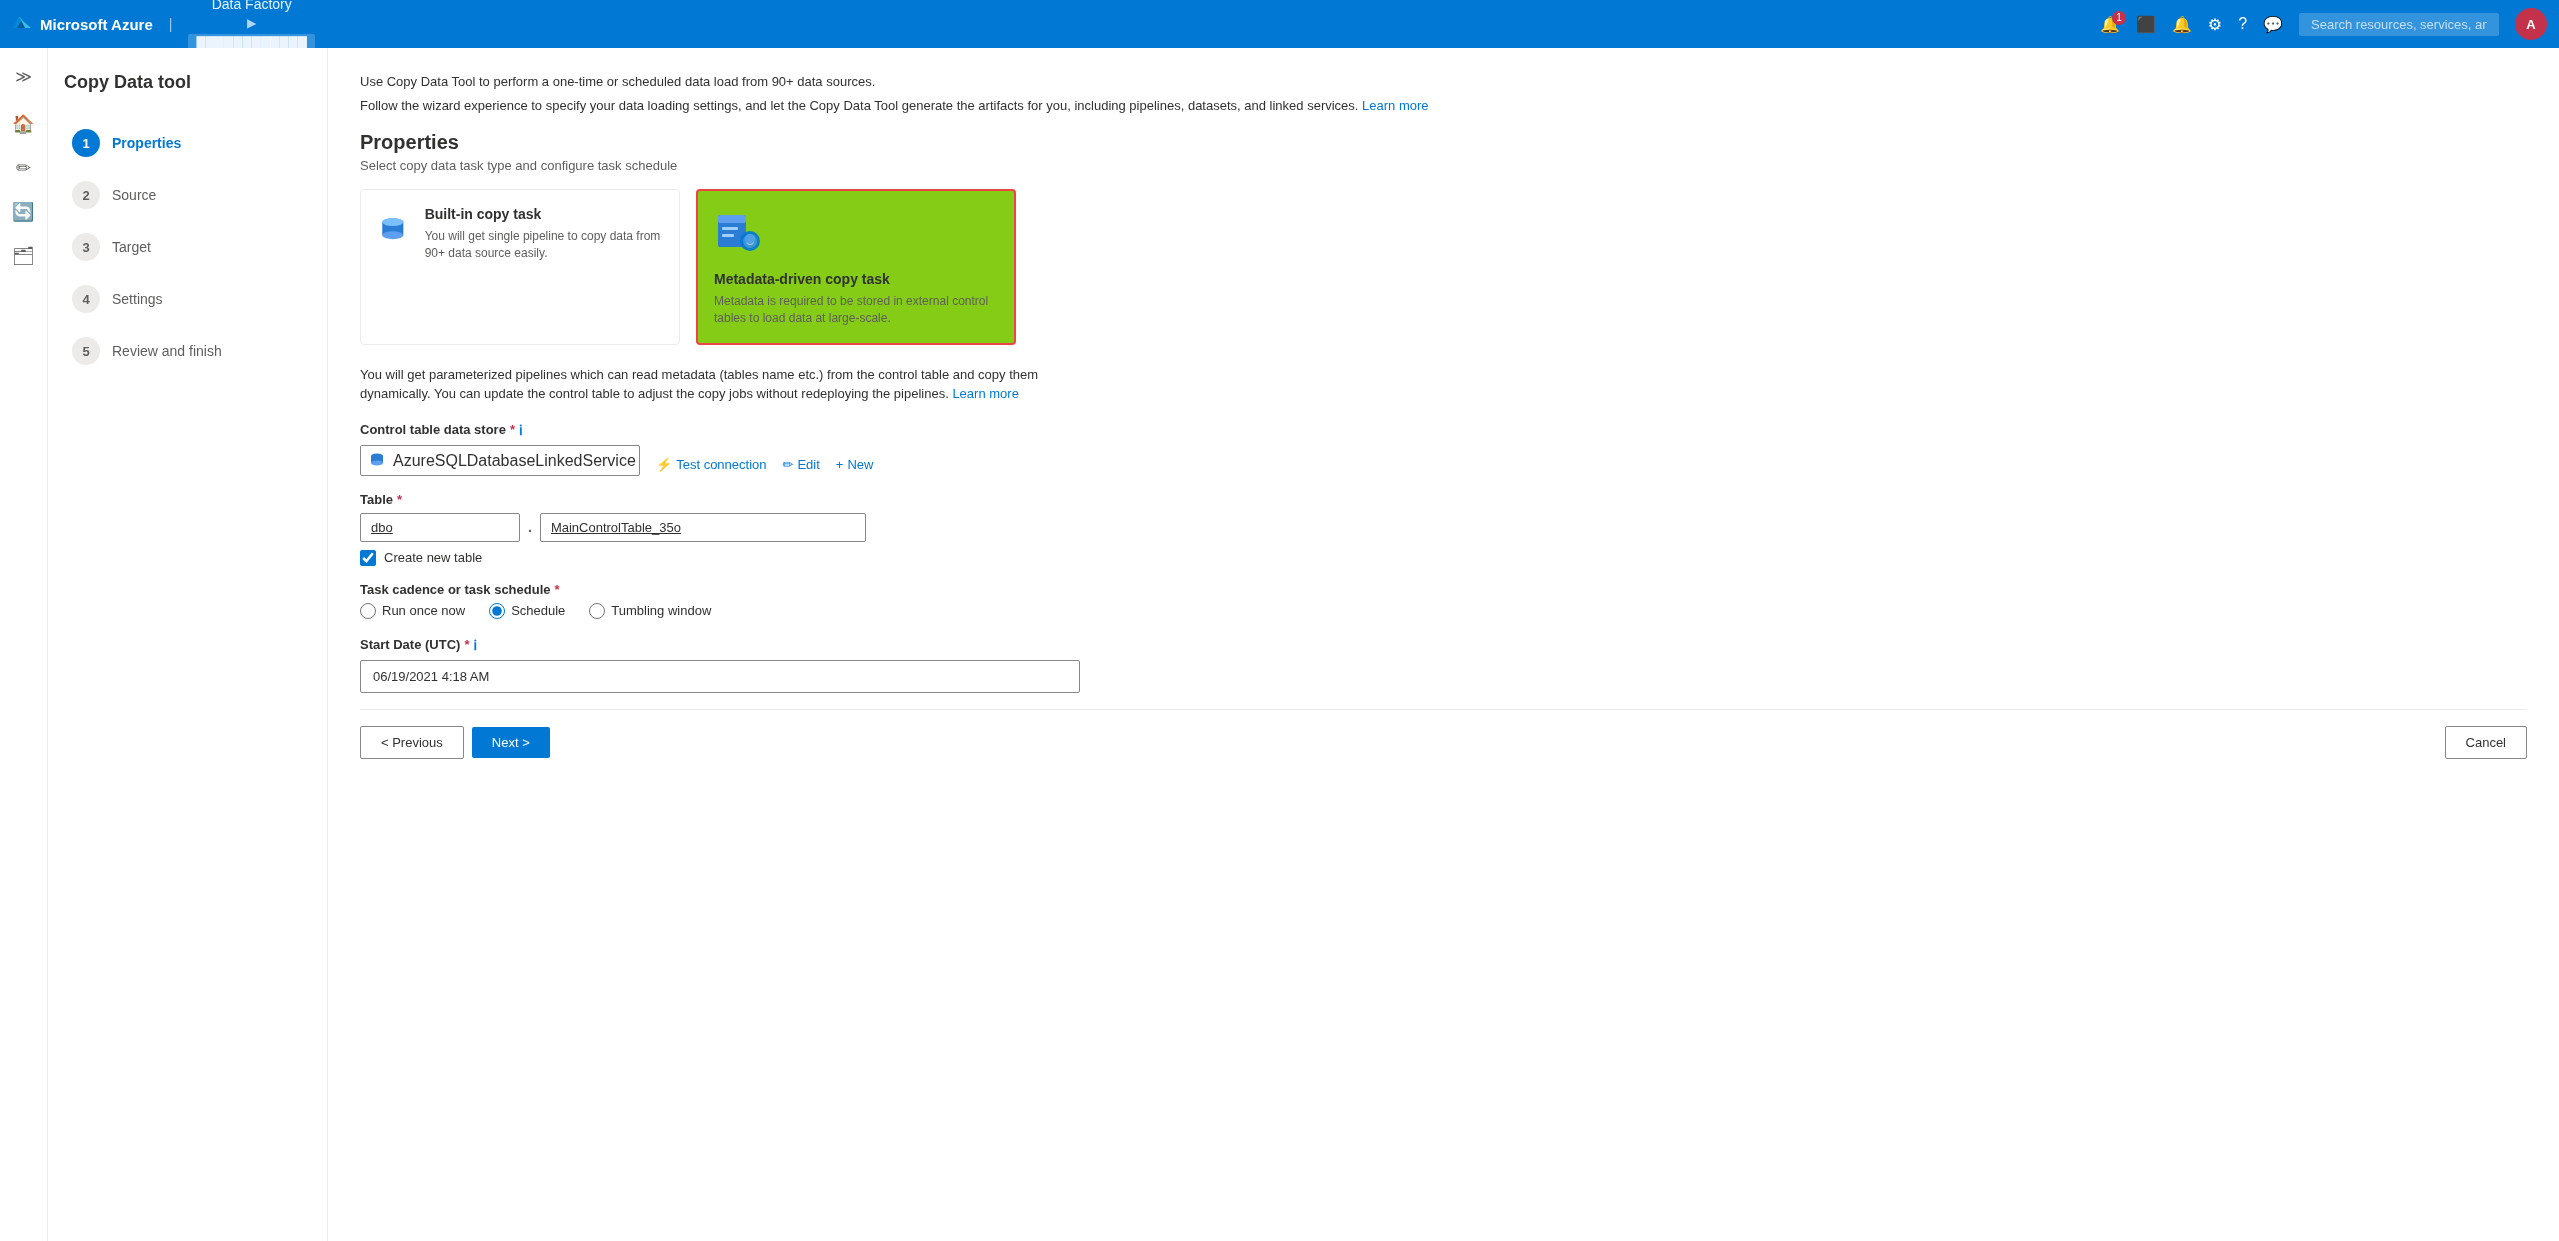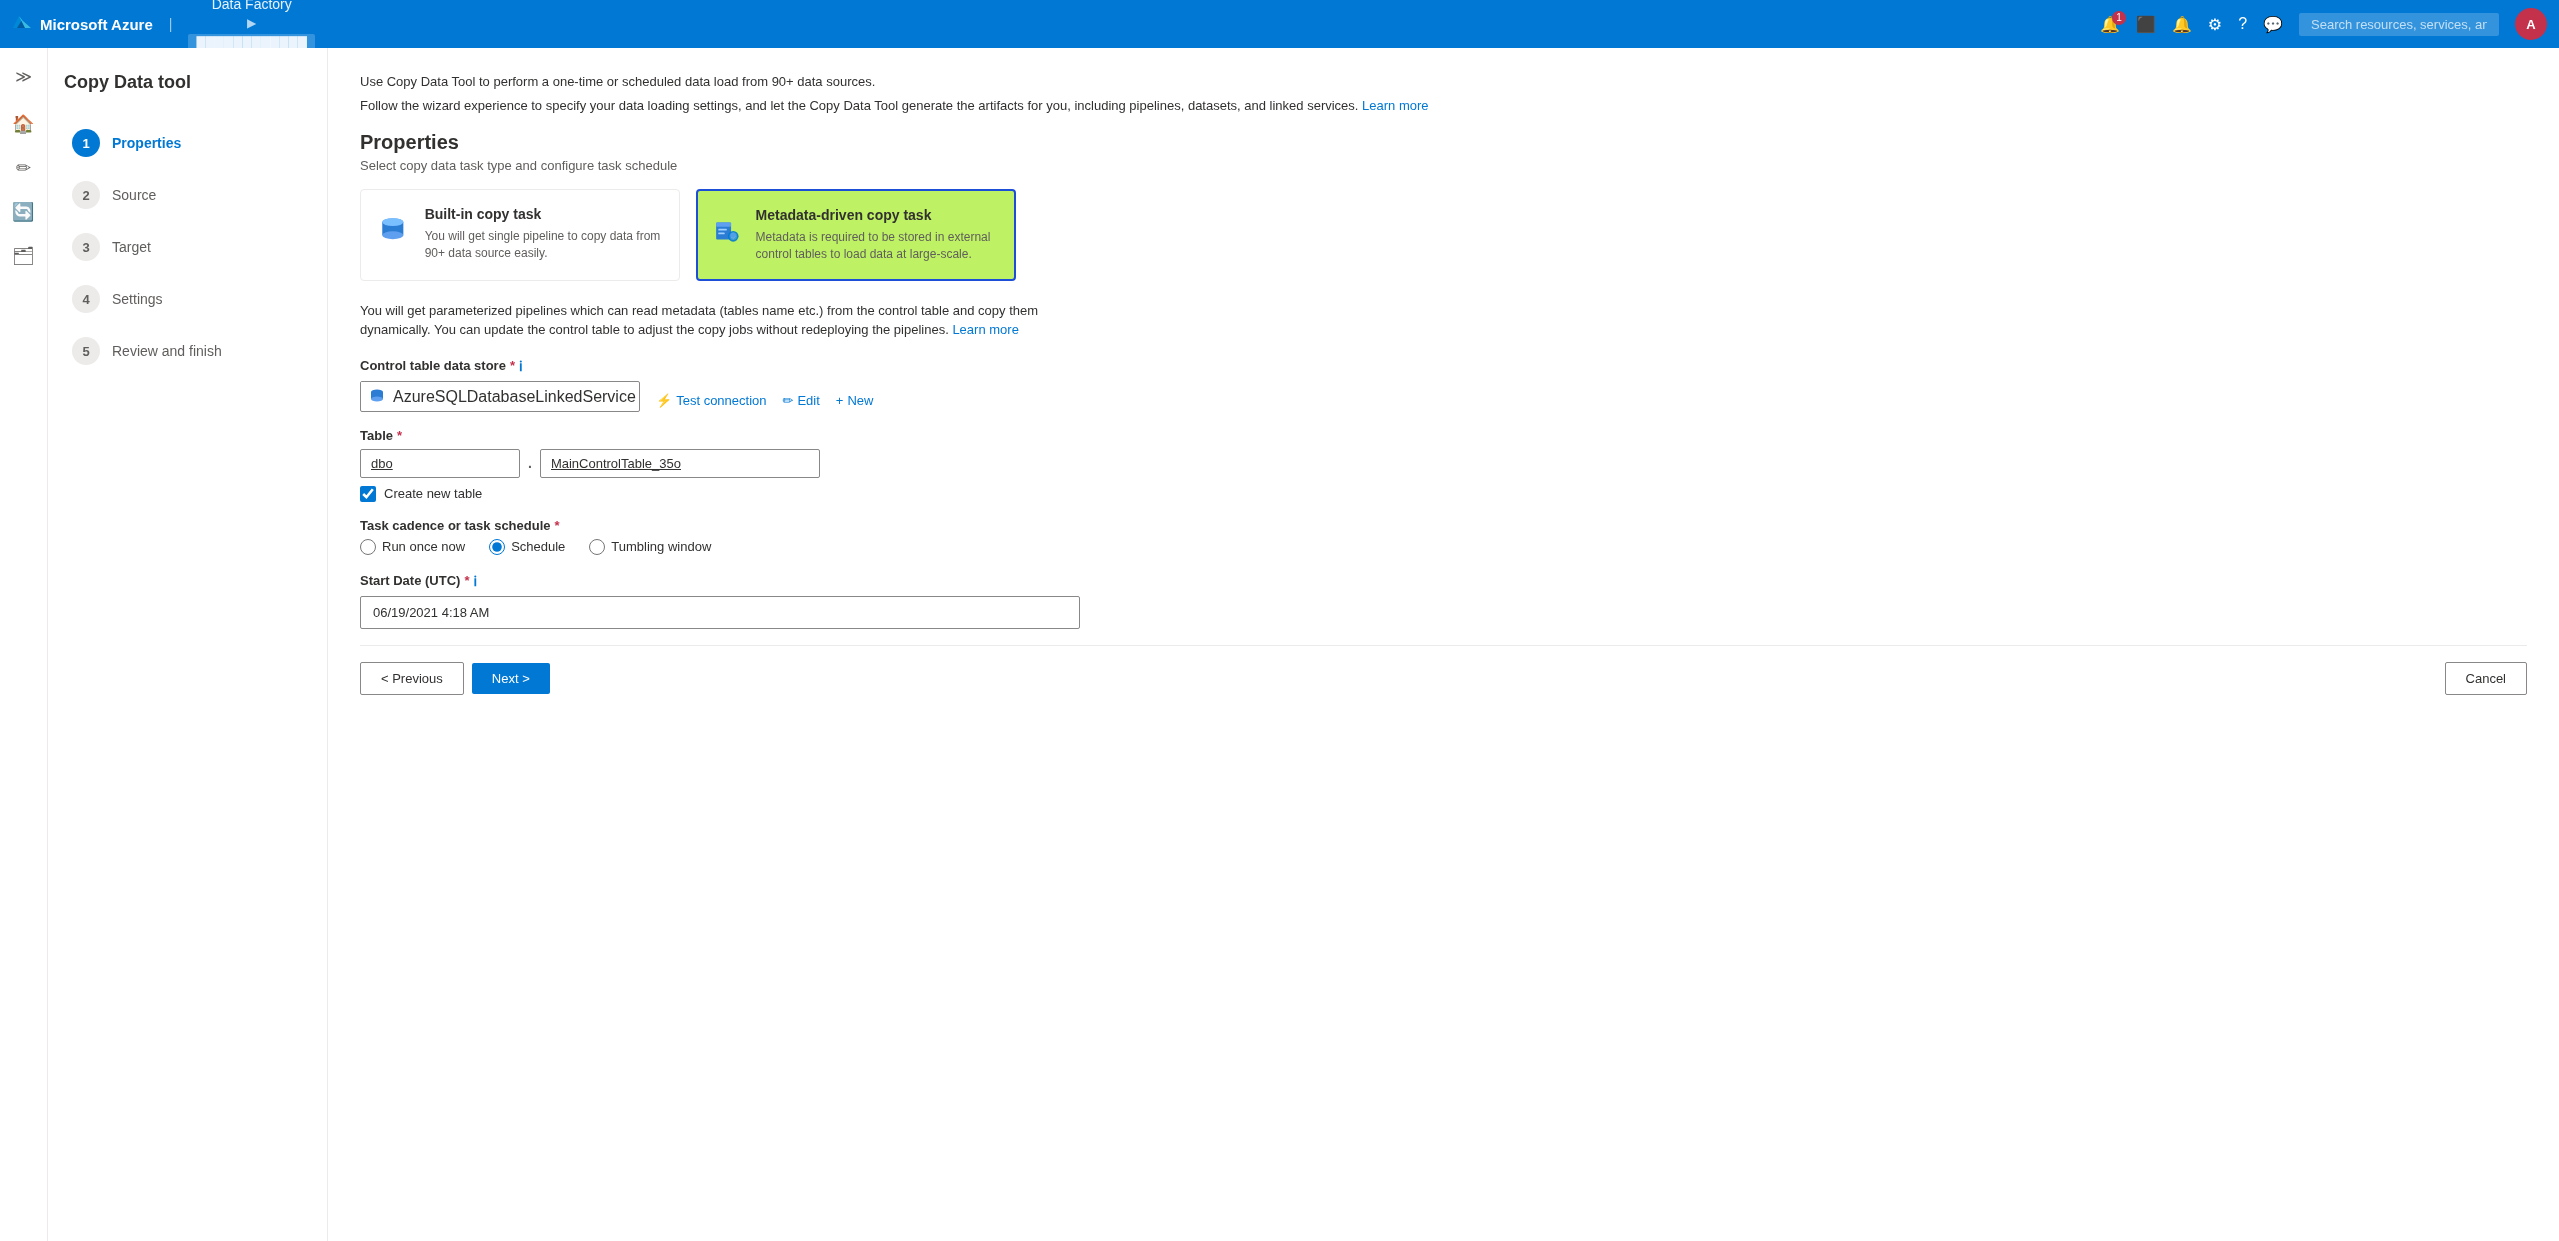--- a/index.html
+++ b/index.html
@@ -232,22 +232,23 @@
       border-radius: 4px;
       padding: 16px;
       display: flex;
       gap: 16px;
       align-items: flex-start;
       cursor: pointer;
       width: 320px;
       background: white;
     }
     .task-card.selected {
-      border: 2px solid #1d4ed8;
-      background: #bef264;
+      border: 2px solid #ef4444;
+      background: #84cc16;
+      flex-direction: column;
     }
     .task-card-content {}
     .task-card-title {
       font-size: 14px;
       font-weight: 600;
       color: #323130;
       margin-bottom: 6px;
     }
     .task-card-desc {
       font-size: 12px;
@@ -315,21 +316,21 @@
       color: #323130;
       width: 160px;
       text-decoration: underline;
     }
     .table-separator {
       font-size: 14px;
       color: #605e5c;
       font-weight: 600;
     }
     .table-input-wide {
-      width: 280px;
+      width: 326px;
     }
 
     .checkbox-group {
       display: flex;
       align-items: center;
       gap: 8px;
       margin-bottom: 16px;
     }
     .checkbox-input {
       width: 16px;

